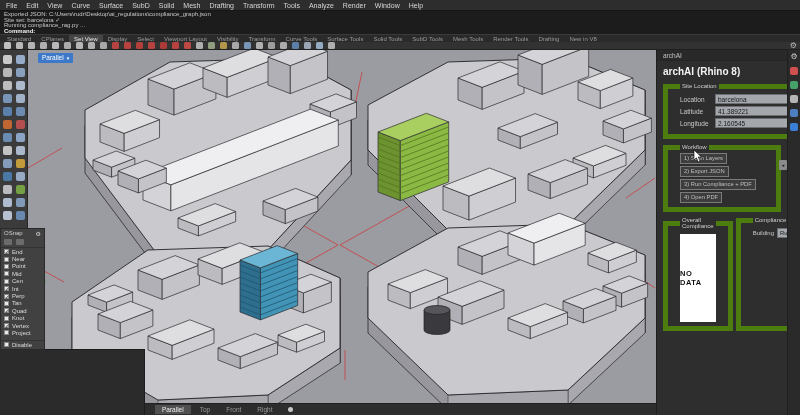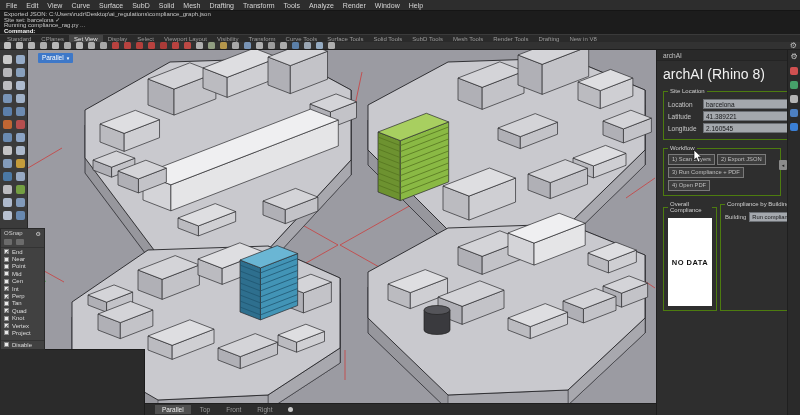--- a/index.html
+++ b/index.html
@@ -65,22 +65,22 @@
     border-top:1px solid #1f1f1f; z-index:5;}
   .vp-tab { padding:1px 7px; }
   .vp-tab.active { background:#505050; color:#f0f0f0; }
   .newvp { width:5px; height:5px; border-radius:50%; background:#c9c9c9; margin-left:6px; }
 
   
   .rightpanel { position:absolute; left:656px; top:50px; width:131px; height:365px; background:#2e2e2e;
     border-left:1px solid #1f1f1f; color:#cfcfcf; z-index:5;}
   .ptab { height:11px; border-bottom:1px solid #242424; font-size:6.5px; color:#c3c3c3;
     padding:2px 0 0 6px; background:#292929;}
-  .ptitle { font-size:14px; font-weight:normal; color:#f2f2f2; padding:5px 6px 4px; }
-  fieldset { border:1px solid #4d7c0f; margin:2px 6px 5px; padding:3px 4px 4px; }
+  .ptitle { font-size:10px; font-weight:bold; color:#f2f2f2; padding:5px 6px 4px; }
+  fieldset { border:5px solid #4d7c0f; margin:2px 6px 5px; padding:3px 12px 4px; }
   legend { font-size:6px; color:#cfcfcf; padding:0 2px; }
   .srow { display:flex; align-items:center; gap:3px; margin:2px 0; }
   .srow label { font-size:6.5px; width:32px; color:#c9c9c9; flex:0 0 auto;}
   .srow input { flex:1; min-width:0; background:#a4a8ad; border:1px solid #6b6f74; color:#17181a;
     font-size:6.5px; height:10px; padding:0 2px; font-family:"Liberation Sans",sans-serif;}
   .wf { display:flex; flex-wrap:wrap; gap:2px; }
   .wf button { background:#3d3d3d; border:1px solid #7a7a7a; color:#bfbfbf; font-size:5.8px;
     padding:1px 3px 2px; font-family:"Liberation Sans",sans-serif; white-space:nowrap;}
   .bottomgroups { display:flex; gap:3px; margin:0 6px; }
   .fs-overall { width:54px; margin:0; flex:0 0 auto; }

